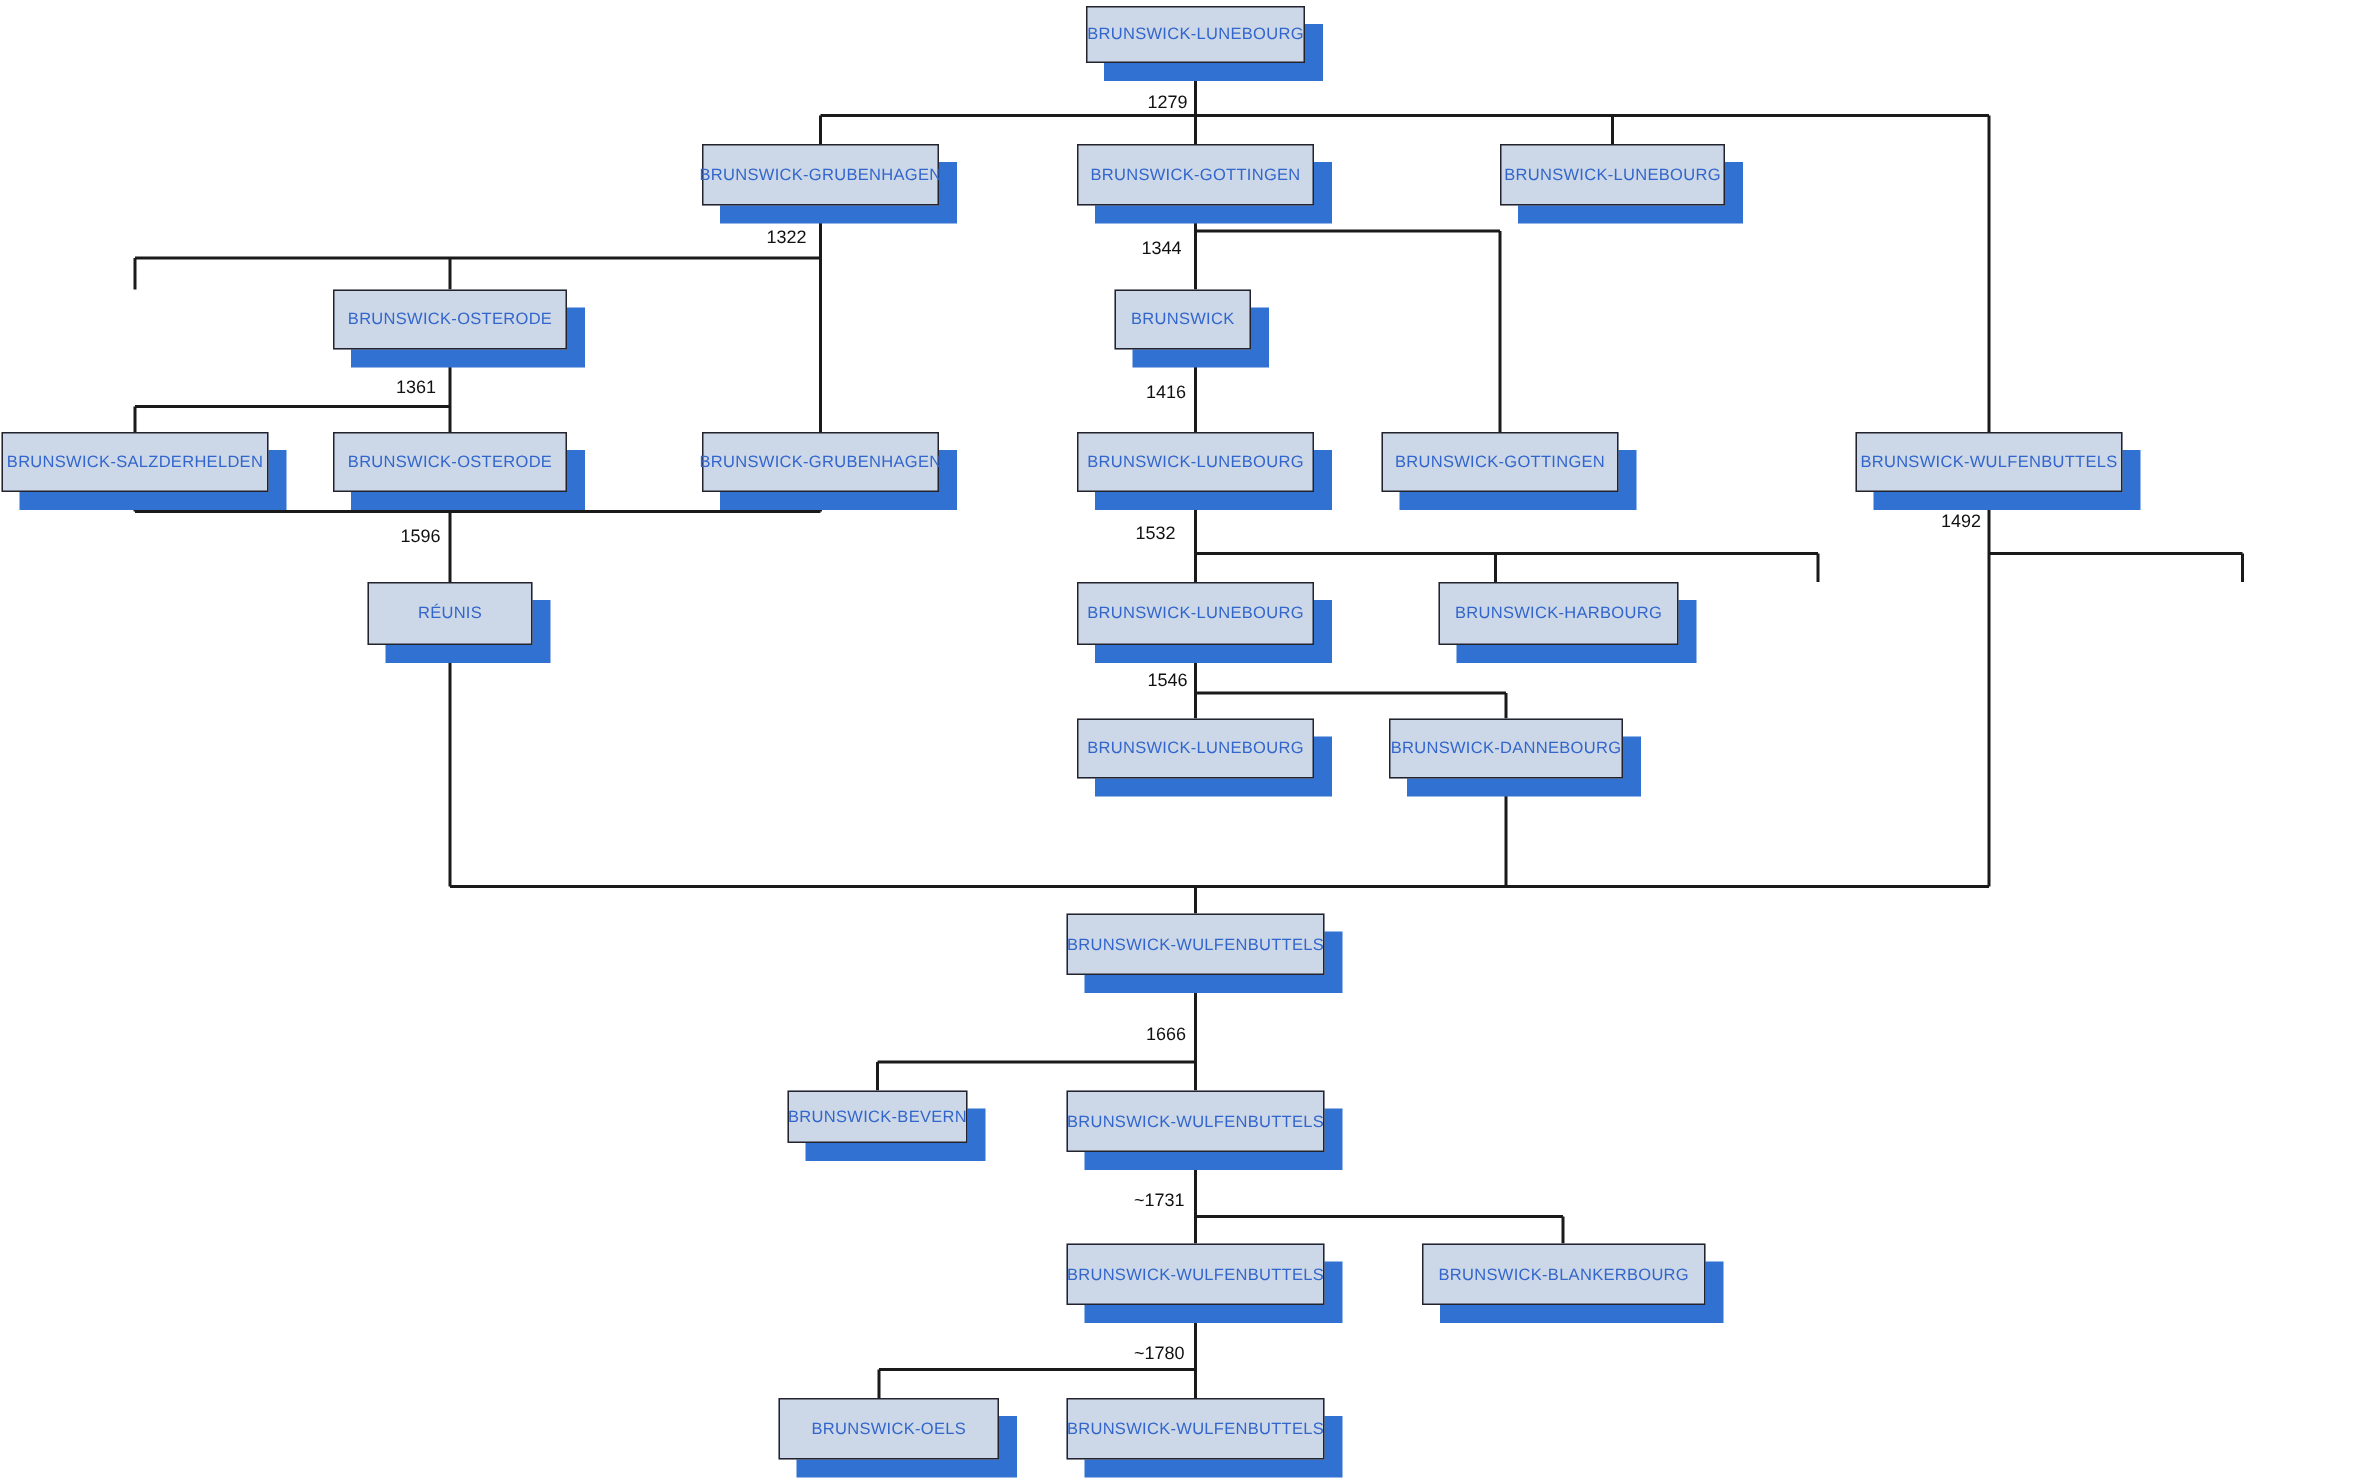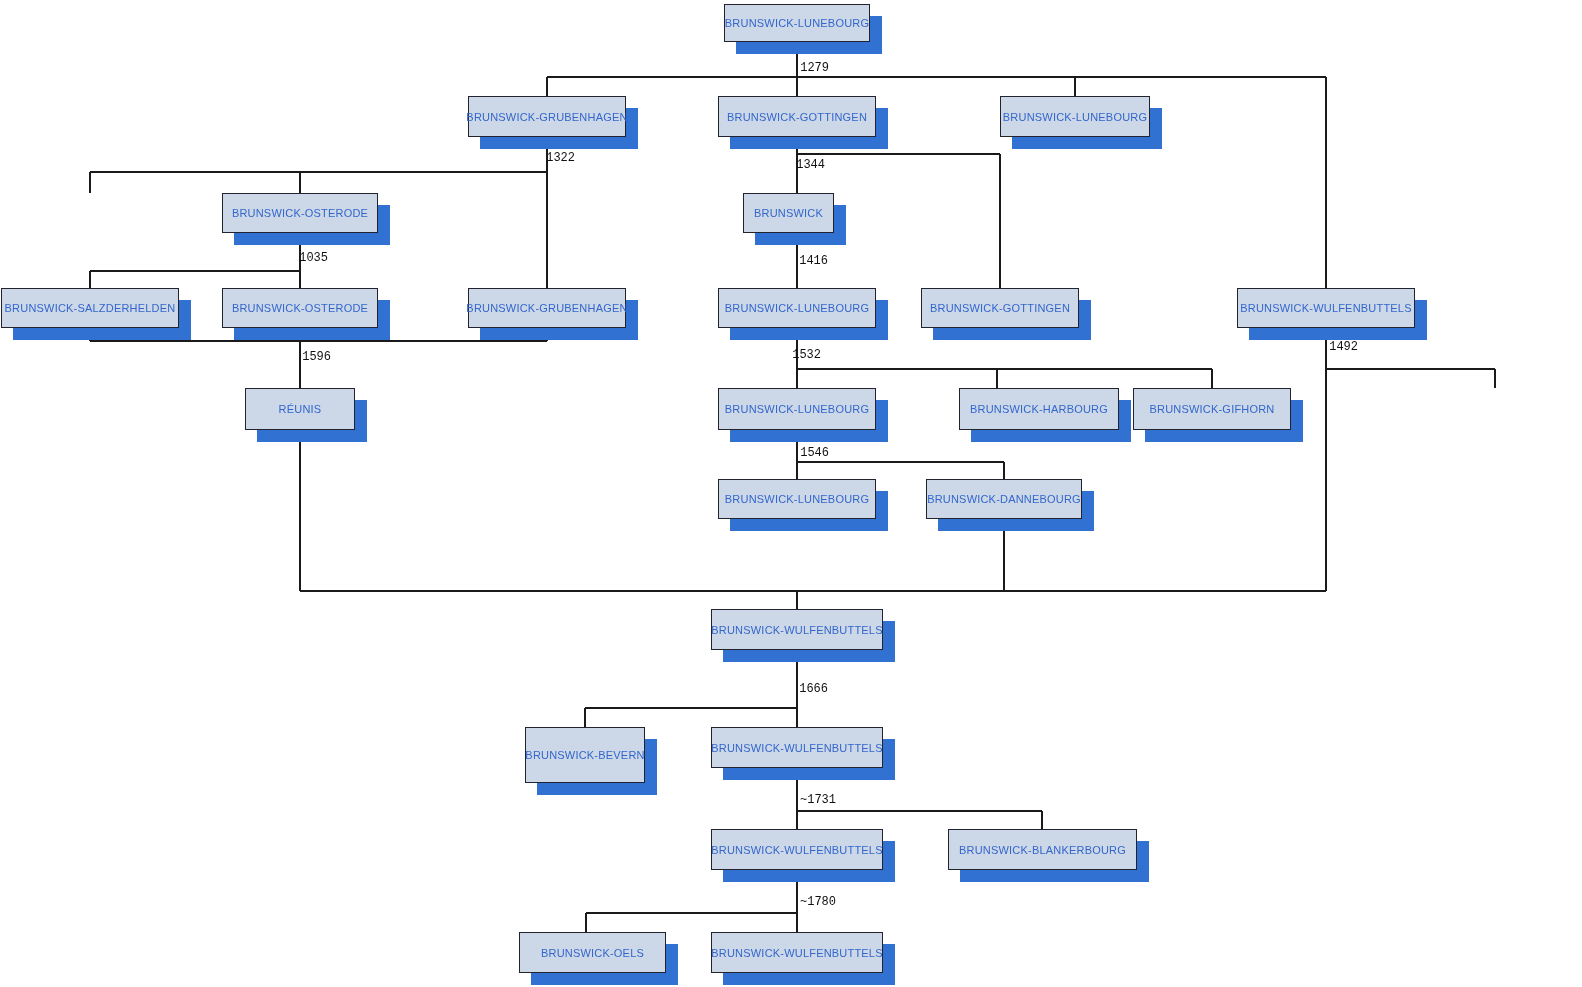--- a/index.html
+++ b/index.html
@@ -32,26 +32,25 @@
     color:var(--node-text);
     font-size:11px;
     letter-spacing:.2px;
     white-space:nowrap;
   }
   .lh{position:absolute;height:1.5px;background:var(--line-color);z-index:1;}
   .lv{position:absolute;width:1.5px;background:var(--line-color);z-index:1;}
   .year{
     position:absolute;
     width:64px;
-    text-align:right;
+    text-align:left;
     font-size:12px;
     color:var(--year-text);
     z-index:2;
     white-space:nowrap;
-    font-family:Liberation Mono, monospace;
   }
   .year.wide{width:80px;}
 </style>
 </head>
 <body>
 
 <div class="canvas">
 
   <div class="lh" style="left:547px;top:76px;width:779px"></div>
   <div class="lh" style="left:797px;top:153px;width:203px"></div>
@@ -94,21 +93,21 @@
   <div class="lv" style="left:796px;top:650px;height:77px"></div>
   <div class="lv" style="left:584px;top:708px;height:19px"></div>
   <div class="lv" style="left:796px;top:768px;height:61px"></div>
   <div class="lv" style="left:1041px;top:811px;height:18px"></div>
   <div class="lv" style="left:796px;top:870px;height:62px"></div>
   <div class="lv" style="left:585px;top:913px;height:19px"></div>
 
   <div class="year" style="left:765px;top:61px">1279</div>
   <div class="year" style="left:511px;top:151px">1322</div>
   <div class="year" style="left:761px;top:158px">1344</div>
-  <div class="year" style="left:264px;top:251px">1035</div>
+  <div class="year" style="left:264px;top:251px">1361</div>
   <div class="year" style="left:764px;top:254px">1416</div>
   <div class="year" style="left:267px;top:350px">1596</div>
   <div class="year" style="left:757px;top:348px">1532</div>
   <div class="year" style="left:1294px;top:340px">1492</div>
   <div class="year" style="left:765px;top:446px">1546</div>
   <div class="year" style="left:764px;top:682px">1666</div>
   <div class="year wide" style="left:756px;top:793px">~1731</div>
   <div class="year wide" style="left:756px;top:895px">~1780</div>
 
   <div class="node" style="left:724px;top:4px;width:146px;height:38px">
@@ -153,36 +152,33 @@
 
   <div class="node" style="left:245px;top:388px;width:110px;height:42px">
       <span>RÉUNIS</span>
     </div>
   <div class="node" style="left:718px;top:388px;width:158px;height:42px">
       <span>BRUNSWICK-LUNEBOURG</span>
     </div>
   <div class="node" style="left:959px;top:388px;width:160px;height:42px">
       <span>BRUNSWICK-HARBOURG</span>
     </div>
-  <div class="node" style="left:1133px;top:388px;width:158px;height:42px">
-      <span>BRUNSWICK-GIFHORN</span>
-    </div>
 
   <div class="node" style="left:718px;top:479px;width:158px;height:40px">
       <span>BRUNSWICK-LUNEBOURG</span>
     </div>
   <div class="node" style="left:926px;top:479px;width:156px;height:40px">
       <span>BRUNSWICK-DANNEBOURG</span>
     </div>
 
   <div class="node" style="left:711px;top:609px;width:172px;height:41px">
       <span>BRUNSWICK-WULFENBUTTELS</span>
     </div>
 
-  <div class="node" style="left:525px;top:727px;width:120px;height:56px">
+  <div class="node" style="left:525px;top:727px;width:120px;height:35px">
       <span>BRUNSWICK-BEVERN</span>
     </div>
   <div class="node" style="left:711px;top:727px;width:172px;height:41px">
       <span>BRUNSWICK-WULFENBUTTELS</span>
     </div>
 
   <div class="node" style="left:711px;top:829px;width:172px;height:41px">
       <span>BRUNSWICK-WULFENBUTTELS</span>
     </div>
   <div class="node" style="left:948px;top:829px;width:189px;height:41px">

